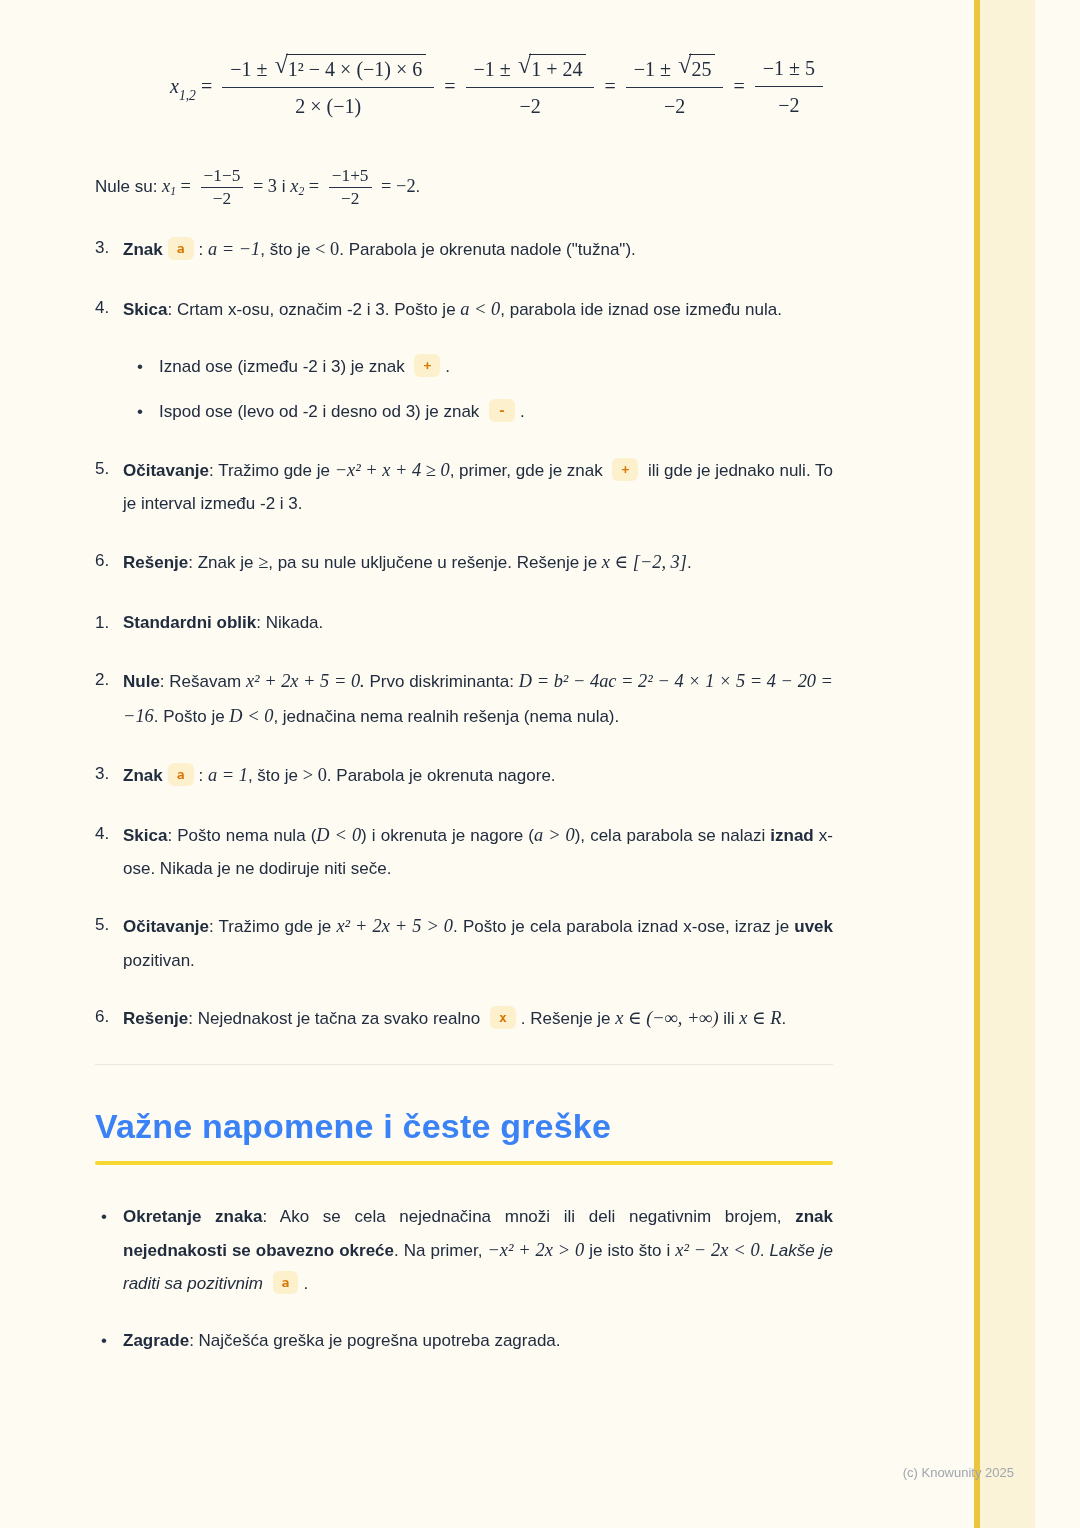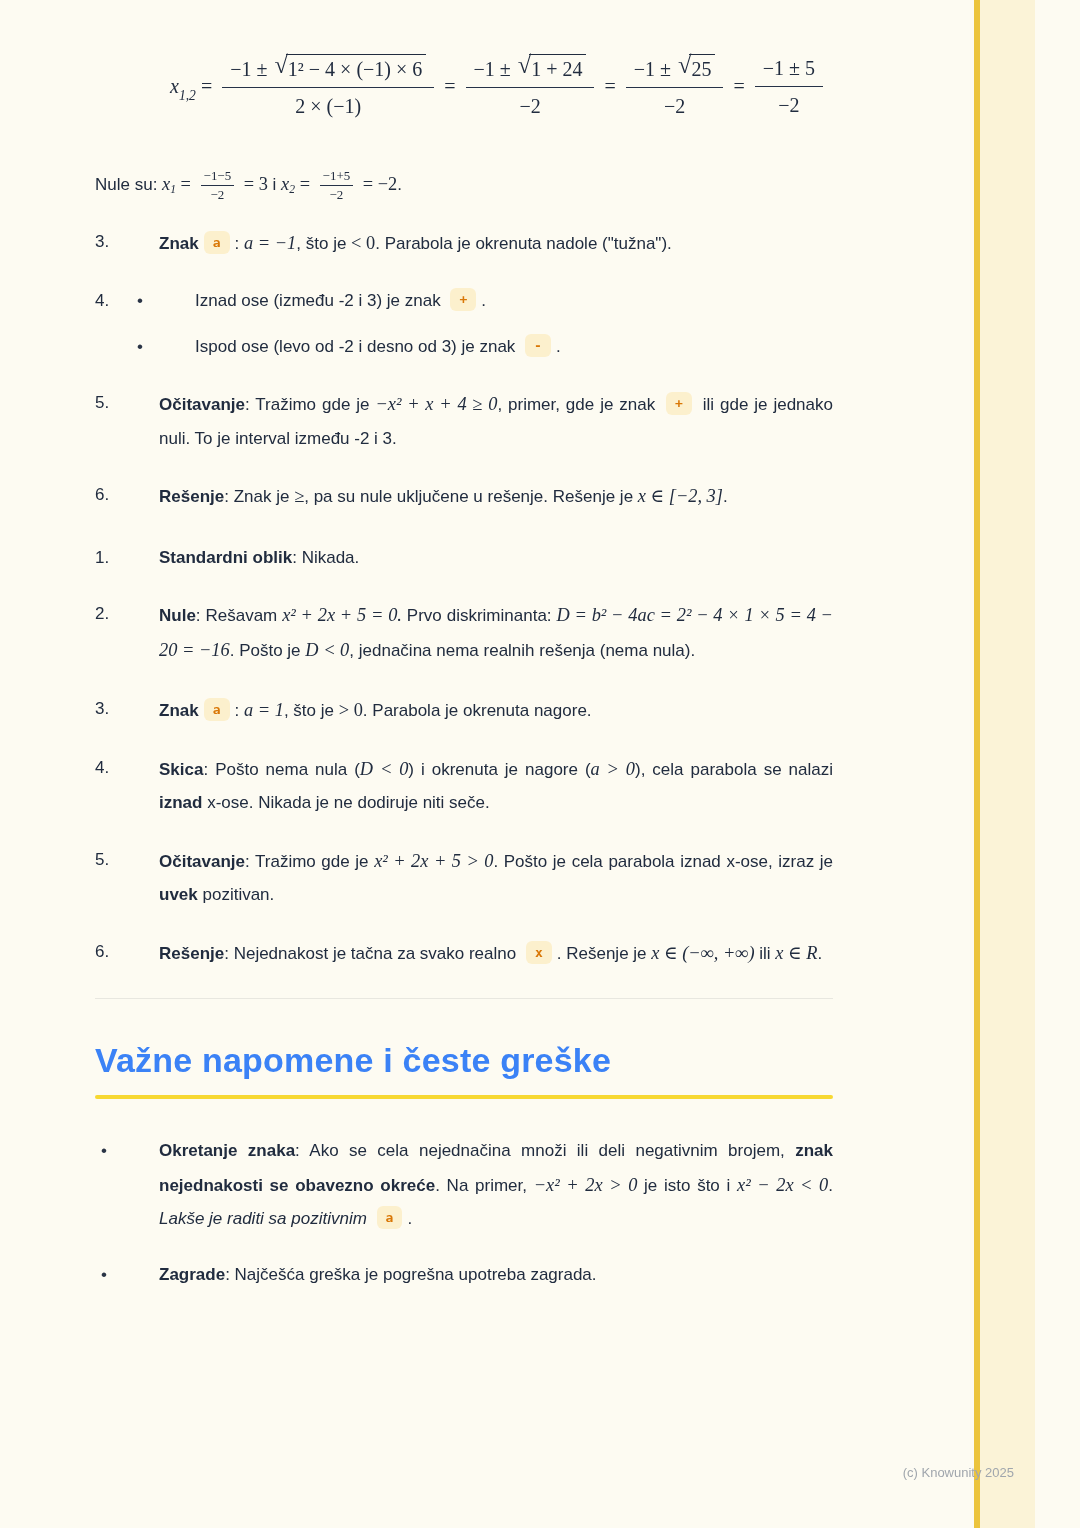--- a/index.html
+++ b/index.html
@@ -42,28 +42,28 @@
   .formula{
     display:flex;align-items:center;flex-wrap:nowrap;
     margin:8px 0 48px 75px;
     font-size:20px;font-family:"Liberation Serif","DejaVu Serif",serif;
   }
   .formula .sg-m,.formula .sg-mi{font-size:1em;white-space:pre;}
   .formula .sg-sub{transform:translateY(9px);}
 
   
   .nule{font-size:17px;line-height:1.9;}
-  .nule .bfrac{font-size:12px;line-height:1.05;align-items:center;}
+  .nule .bfrac{font-size:16px;line-height:1.05;align-items:center;}
   .nule .fnum{padding:0 3px 2px;border-bottom-width:1px;}
   .nule .fden{padding-top:2px;}
 
   
   .oitem{position:relative;padding-left:28px;margin-top:24px;font-size:17px;line-height:1.92;}
   .onum{position:absolute;left:0;top:0;}
-  .txt{text-align:justify;margin-left:36px;}
+  .txt{text-align:justify;}
 
   
   .sublist{margin-top:24px;margin-left:12px;}
   .sbitem{position:relative;padding-left:24px;margin-top:13px;}
   .sbitem:first-child{margin-top:0;}
   .bdot{position:absolute;left:2px;top:0;color:#2a3446;}
 
   
   .h2{margin:38px 0 0;font-size:27px;font-weight:800;line-height:1.3;}
   .h2 .sg-hp{color:#f0990b;}
@@ -151,20 +151,21 @@
       </span><span class="sg-m"> = −2</span><span class="sg-p">.</span></div>
 
   <div class="lista">
     <div class="oitem">
       <span class="onum">3.</span>
       <div class="txt"><span class="sg-b">Znak</span><span class="sg-badge">a</span><span class="sg-p">: </span><span class="sg-mi">a = −1</span><span class="sg-p">, što je </span><span class="sg-m">&lt; 0</span><span class="sg-p">. Parabola je okrenuta nadole ("tužna").</span></div>
     </div>
 
     <div class="oitem">
       <span class="onum">4.</span>
+      <div class="txt"><span class="sg-b">Skica</span><span class="sg-p">: Crtam x-osu, označim -2 i 3. Pošto je </span><span class="sg-mi">a &lt; 0</span><span class="sg-p">, parabola ide iznad ose između nula.</span></div>
       <div class="sublist">
         <div class="sbitem">
           <span class="bdot">•</span>
           <div class="txt"><span class="sg-p">Iznad ose (između -2 i 3) je znak </span><span class="sg-badge">+</span><span class="sg-p">.</span></div>
         </div>
         <div class="sbitem">
           <span class="bdot">•</span>
           <div class="txt"><span class="sg-p">Ispod ose (levo od -2 i desno od 3) je znak </span><span class="sg-badge">-</span><span class="sg-p">.</span></div>
         </div>
       </div>

